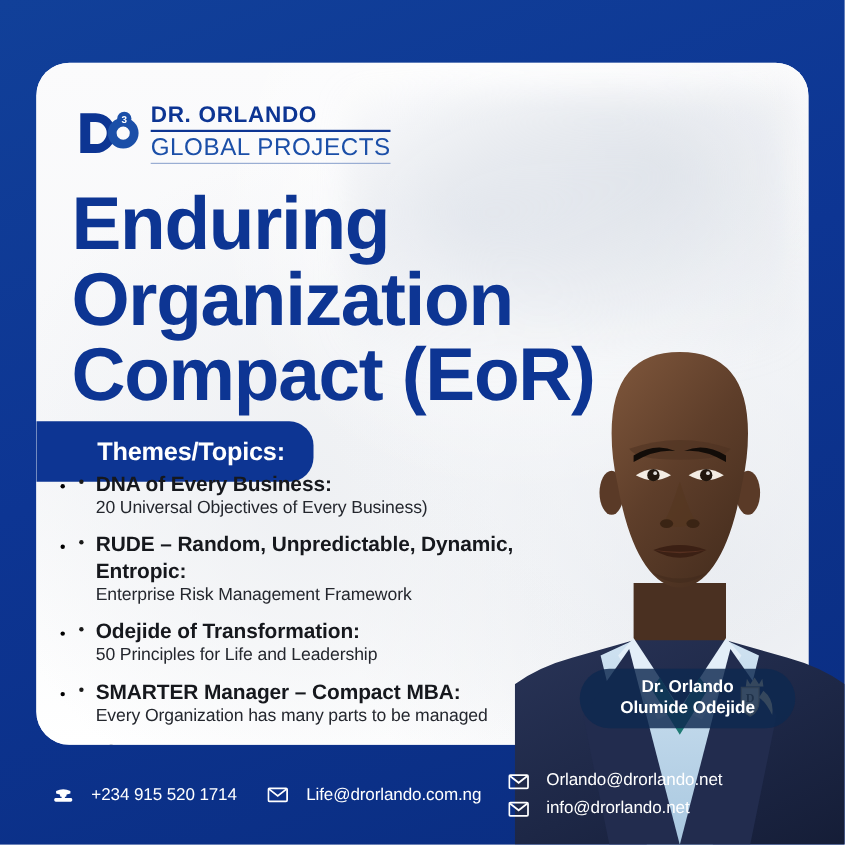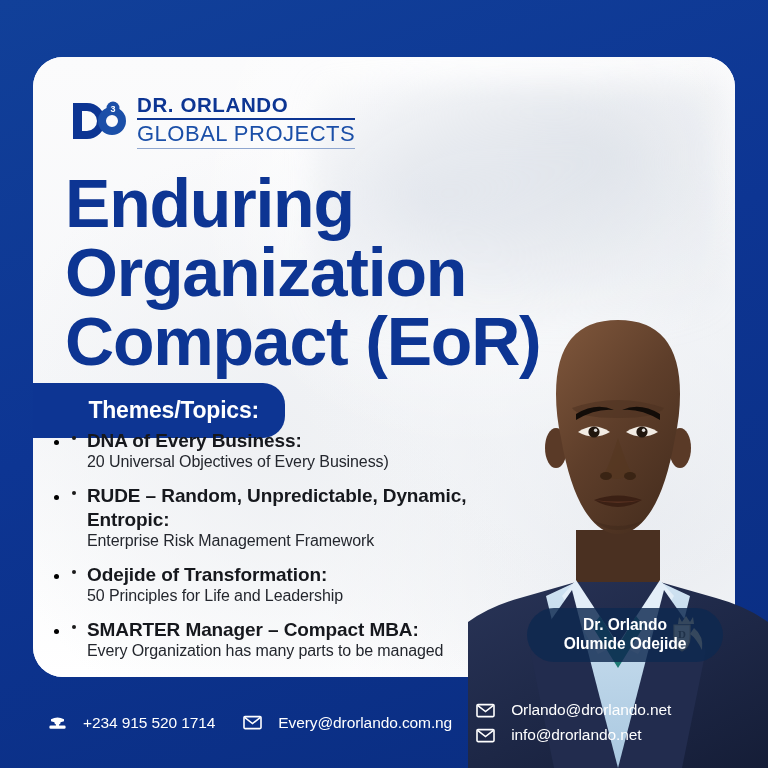--- a/index.html
+++ b/index.html
@@ -312,21 +312,21 @@
     </div>
 
     <div class="col" id="col-mail1">
       <div class="contact">
         <span class="ico">
           <svg viewBox="0 0 19 15" xmlns="http://www.w3.org/2000/svg">
             <rect x="1" y="1.6" width="17" height="12" rx="1" fill="none" stroke="#ffffff" stroke-width="1.6"></rect>
             <path d="M1.6 2.4 L9.5 8.6 L17.4 2.4" fill="none" stroke="#ffffff" stroke-width="1.6"></path>
           </svg>
         </span>
-        <span>Every@drorlando.com.ng</span>
+        <span>Life@drorlando.com.ng</span>
       </div>
     </div>
 
     <div class="col" id="col-mail2">
       <div class="contact">
         <span class="ico">
           <svg viewBox="0 0 19 15" xmlns="http://www.w3.org/2000/svg">
             <rect x="1" y="1.6" width="17" height="12" rx="1" fill="none" stroke="#ffffff" stroke-width="1.6"></rect>
             <path d="M1.6 2.4 L9.5 8.6 L17.4 2.4" fill="none" stroke="#ffffff" stroke-width="1.6"></path>
           </svg>

